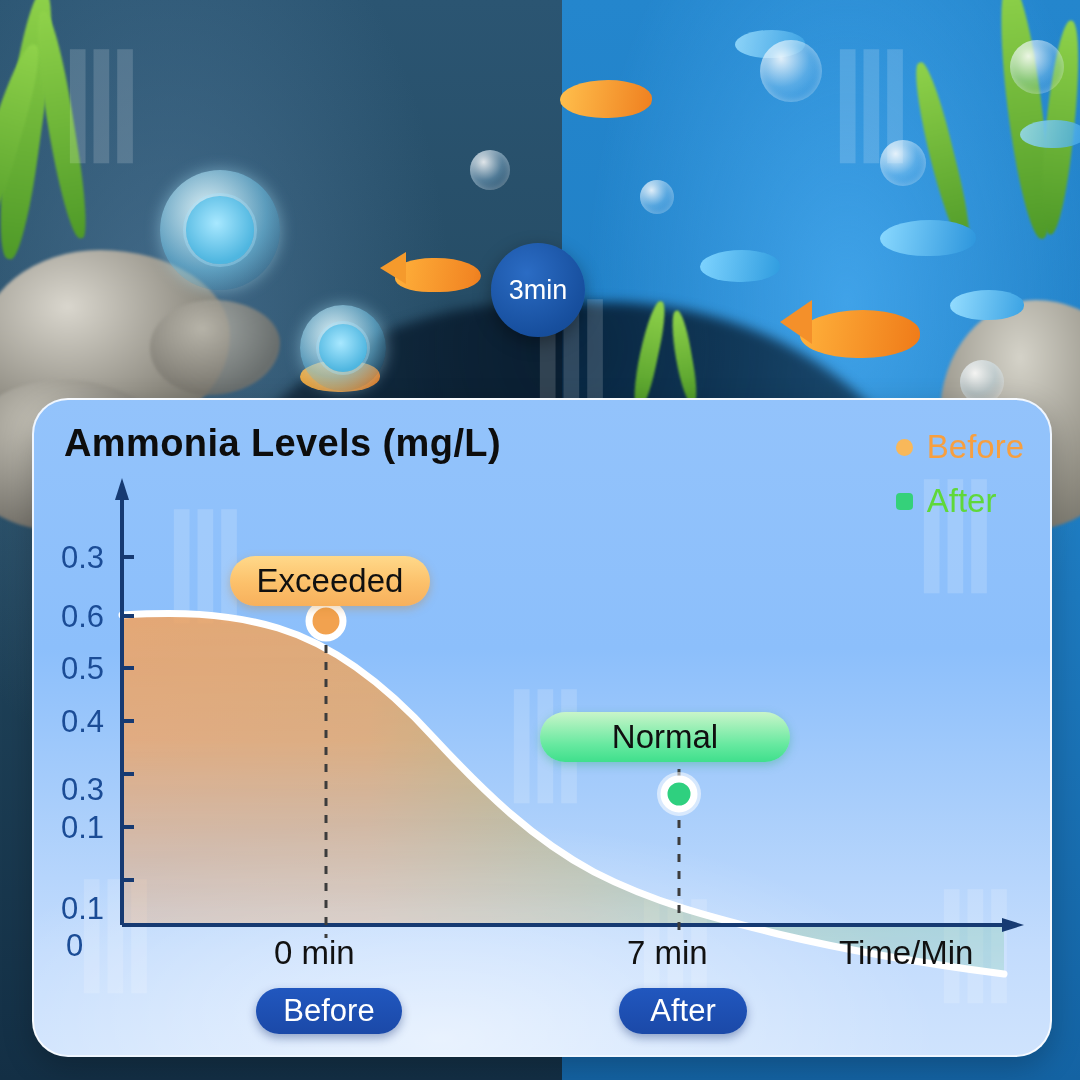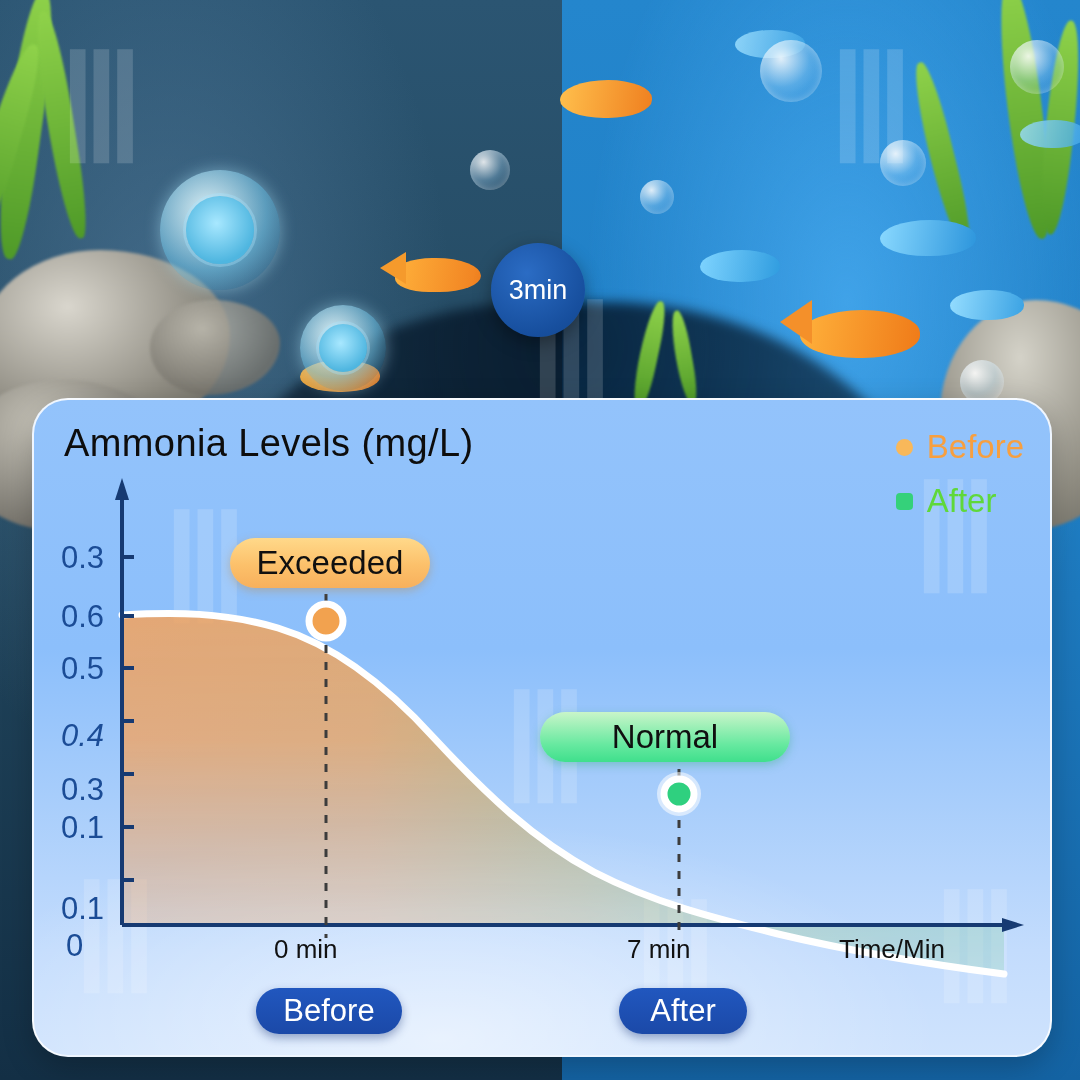--- a/index.html
+++ b/index.html
@@ -89,31 +89,31 @@
     box-shadow:0 10px 30px rgba(0,0,0,.22);
     overflow:hidden;
   }
   .card-haze{
     position:absolute;left:0;right:0;bottom:0;height:48%;
     background:radial-gradient(ellipse 70% 100% at 40% 95%, rgba(255,255,255,.55), rgba(255,255,255,0) 70%);
     pointer-events:none;
   }
   .chart-title{
     position:absolute;left:30px;top:22px;
-    font-size:38px;color:#0d0d0d;letter-spacing:.4px;
+    font-size:38px;color:#0d0d0d;letter-spacing:.4px;font-weight:bold;
   }
   .legend{position:absolute;right:26px;top:28px;text-align:left;}
   .legend-row{display:flex;align-items:center;gap:14px;margin-bottom:16px;}
   .legend-dot{width:17px;height:17px;border-radius:50%;display:inline-block;}
   .legend-label{font-size:33px;}
 
   .plot{position:absolute;left:0;top:0;width:1016px;height:655px;}
 
   .ylab{position:absolute;font-size:31px;color:#1b4c96;font-weight:500;text-align:right;width:80px;}
-  .xlab{position:absolute;font-size:26px;color:#111;}
+  .xlab{position:absolute;font-size:33px;color:#111;}
   .zero{position:absolute;font-size:31px;color:#1b4c96;}
 
   .pill{
     position:absolute;border-radius:26px;
     display:flex;align-items:center;justify-content:center;
     font-size:33px;color:#101010;
     height:50px;
   }
   .pill-exceeded{
     background:linear-gradient(180deg,#ffd98a 0%,#fcc06a 55%,#f7b05c 100%);
@@ -269,31 +269,31 @@
       <line x1="645" y1="318" x2="645" y2="538" stroke="#3c3c3c" stroke-width="3" stroke-dasharray="8 9"></line>
 
       <circle cx="292" cy="221" r="17" fill="#f2a24f" stroke="#ffffff" stroke-width="7"></circle>
       <circle cx="645" cy="394" r="22" fill="#ffffff" opacity=".55"></circle>
       <circle cx="645" cy="394" r="15" fill="#2fd07f" stroke="#ffffff" stroke-width="7"></circle>
     </svg>
 
     <div class="ylab" style="left:-10px;top:140px;">0.3</div>
     <div class="ylab" style="left:-10px;top:199px;">0.6</div>
     <div class="ylab" style="left:-10px;top:251px;">0.5</div>
-    <div class="ylab" style="left:-10px;top:318px;font-style:italic;">0.4</div>
+    <div class="ylab" style="left:-10px;top:304px;">0.4</div>
     <div class="ylab" style="left:-10px;top:372px;">0.3</div>
     <div class="ylab" style="left:-10px;top:410px;">0.1</div>
     <div class="ylab" style="left:-10px;top:463px;margin-top:28px;">0.1</div>
     <div class="zero" style="left:32px;top:528px;">0</div>
 
     <div class="xlab" style="left:240px;top:534px;">0 min</div>
     <div class="xlab" style="left:593px;top:534px;">7 min</div>
     <div class="xlab" style="left:805px;top:534px;">Time/Min</div>
 
-    <div class="pill pill-exceeded" style="left:196px;top:138px;width:200px;">
+    <div class="pill pill-exceeded" style="left:196px;top:156px;width:200px;">
       <span>Exceeded</span>
     </div>
     <div class="pill pill-normal" style="left:506px;top:312px;width:250px;">
       <span>Normal</span>
     </div>
 
     <div class="tagbtn" style="left:222px;top:588px;width:146px;">
       <span>Before</span>
     </div>
     <div class="tagbtn" style="left:585px;top:588px;width:128px;">

